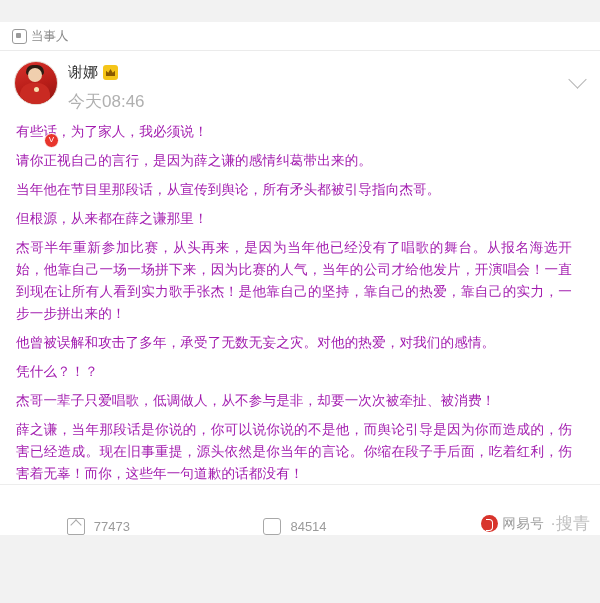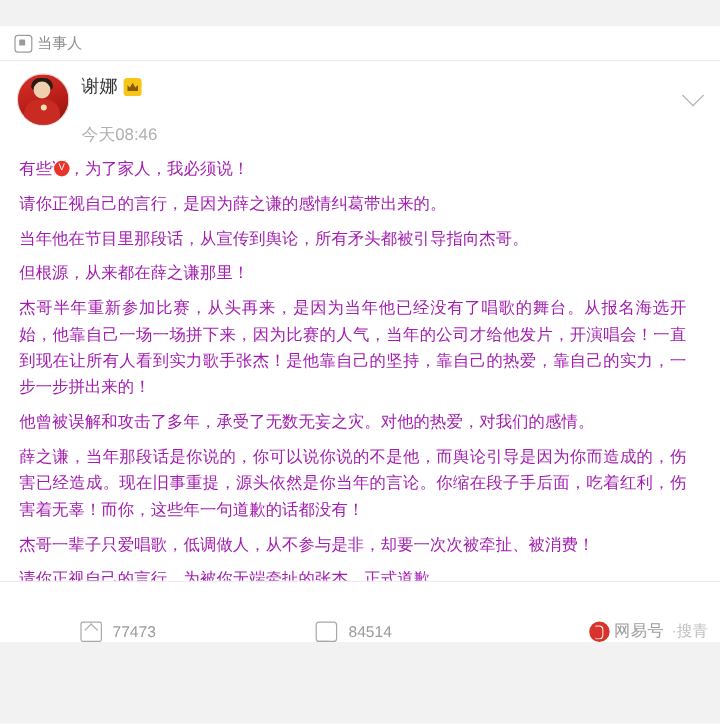--- a/index.html
+++ b/index.html
@@ -157,23 +157,23 @@
     content: "";
     position: absolute;
     left: 3px;
     top: 4px;
     width: 9px;
     height: 7px;
     background: #8a5a00;
     clip-path: polygon(0% 100%, 0% 25%, 25% 55%, 50% 0%, 75% 55%, 100% 25%, 100% 100%);
   }
   .timestamp {
-    font-size: 14px;
+    font-size: 17px;
     color: #b0b0b0;
-    margin-top: 22px;
+    margin-top: 8px;
   }
   .chevron {
     position: absolute;
     right: 16px;
     top: 22px;
     width: 12px;
     height: 12px;
     border-right: 1.6px solid #b5b5b5;
     border-bottom: 1.6px solid #b5b5b5;
     transform: rotate(45deg);
@@ -273,21 +273,21 @@
     border: 1.6px solid #ffffff;
     border-radius: 0 4px 4px 0;
     border-left: none;
   }
   .brand-text {
     font-size: 13.5px;
     color: #9a9a9a;
     letter-spacing: 0.5px;
   }
   .brand-sub {
-    font-size: 13px;
+    font-size: 17px;
     color: #c0c0c0;
     margin-left: 2px;
   }
 </style>
 </head>
 <body>
 
 <div class="screen">
 
   <div class="topbar"></div>
@@ -319,22 +319,23 @@
     <div class="chevron"></div>
   </div>
 
   <div class="post-body">
     <p>有些话，为了家人，我必须说！</p>
     <p>请你正视自己的言行，是因为薛之谦的感情纠葛带出来的。</p>
     <p>当年他在节目里那段话，从宣传到舆论，所有矛头都被引导指向杰哥。</p>
     <p>但根源，从来都在薛之谦那里！</p>
     <p>杰哥半年重新参加比赛，从头再来，是因为当年他已经没有了唱歌的舞台。从报名海选开始，他靠自己一场一场拼下来，因为比赛的人气，当年的公司才给他发片，开演唱会！一直到现在让所有人看到实力歌手张杰！是他靠自己的坚持，靠自己的热爱，靠自己的实力，一步一步拼出来的！</p>
     <p>他曾被误解和攻击了多年，承受了无数无妄之灾。对他的热爱，对我们的感情。</p>
+    <p>凭什么？！？</p>
+    <p>杰哥一辈子只爱唱歌，低调做人，从不参与是非，却要一次次被牵扯、被消费！</p>
     <p>薛之谦，当年那段话是你说的，你可以说你说的不是他，而舆论引导是因为你而造成的，伤害已经造成。现在旧事重提，源头依然是你当年的言论。你缩在段子手后面，吃着红利，伤害着无辜！而你，这些年一句道歉的话都没有！</p>
-    <p>杰哥一辈子只爱唱歌，低调做人，从不参与是非，却要一次次被牵扯、被消费！</p>
     <p>请你正视自己的言行，为被你无端牵扯的张杰，正式道歉。</p>
     <p>你的感情纠葛，是你的事，请面对！请自己处理好！</p>
     <p>
       
     </p>
   </div>
 
   <div class="footer">
     <div class="foot-cell">
       <span class="ic ic-share"></span>

